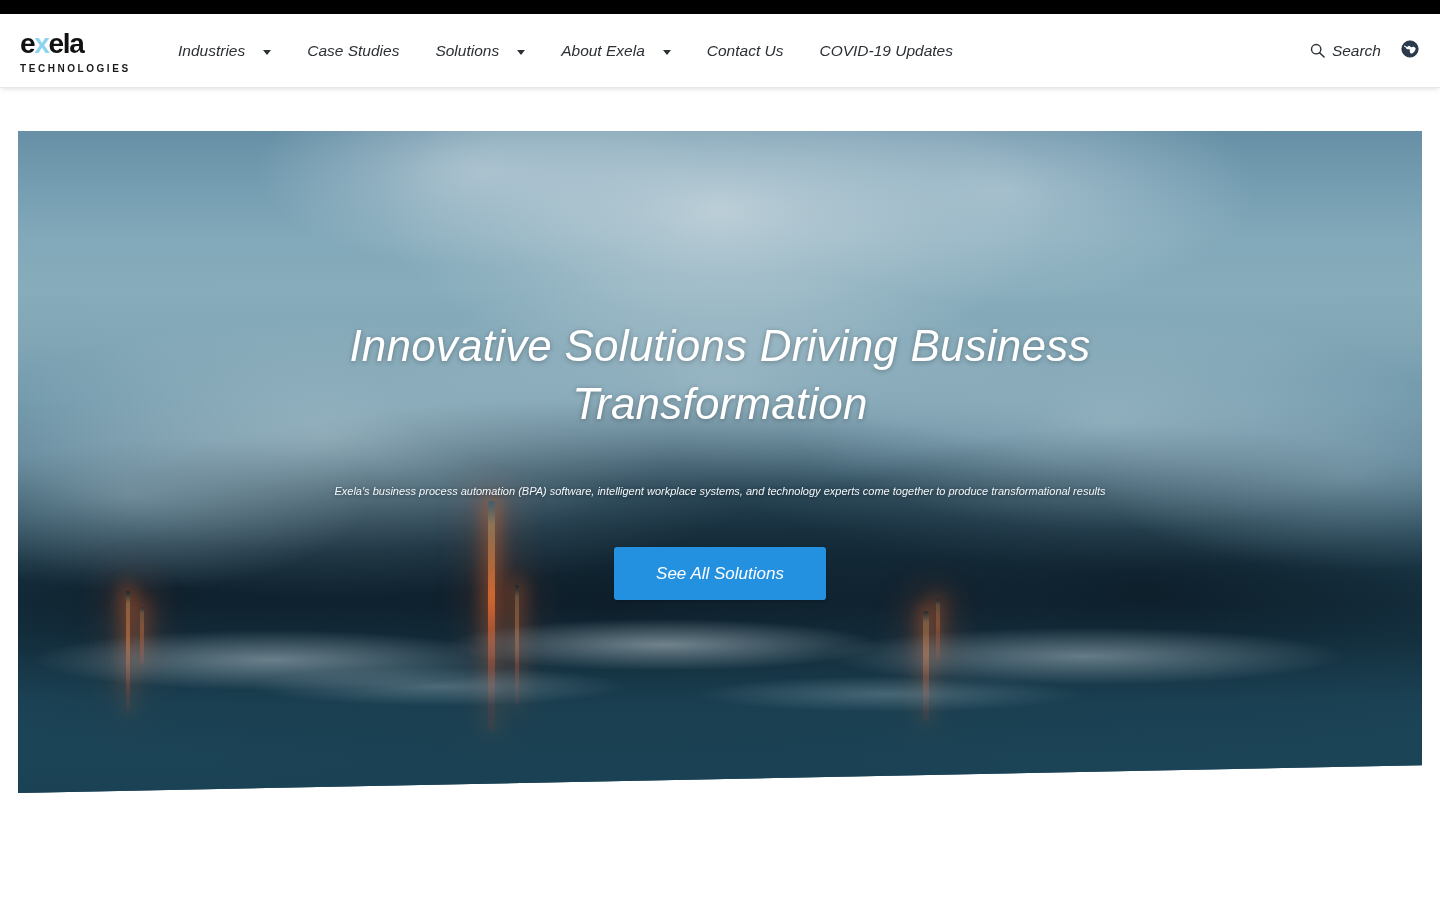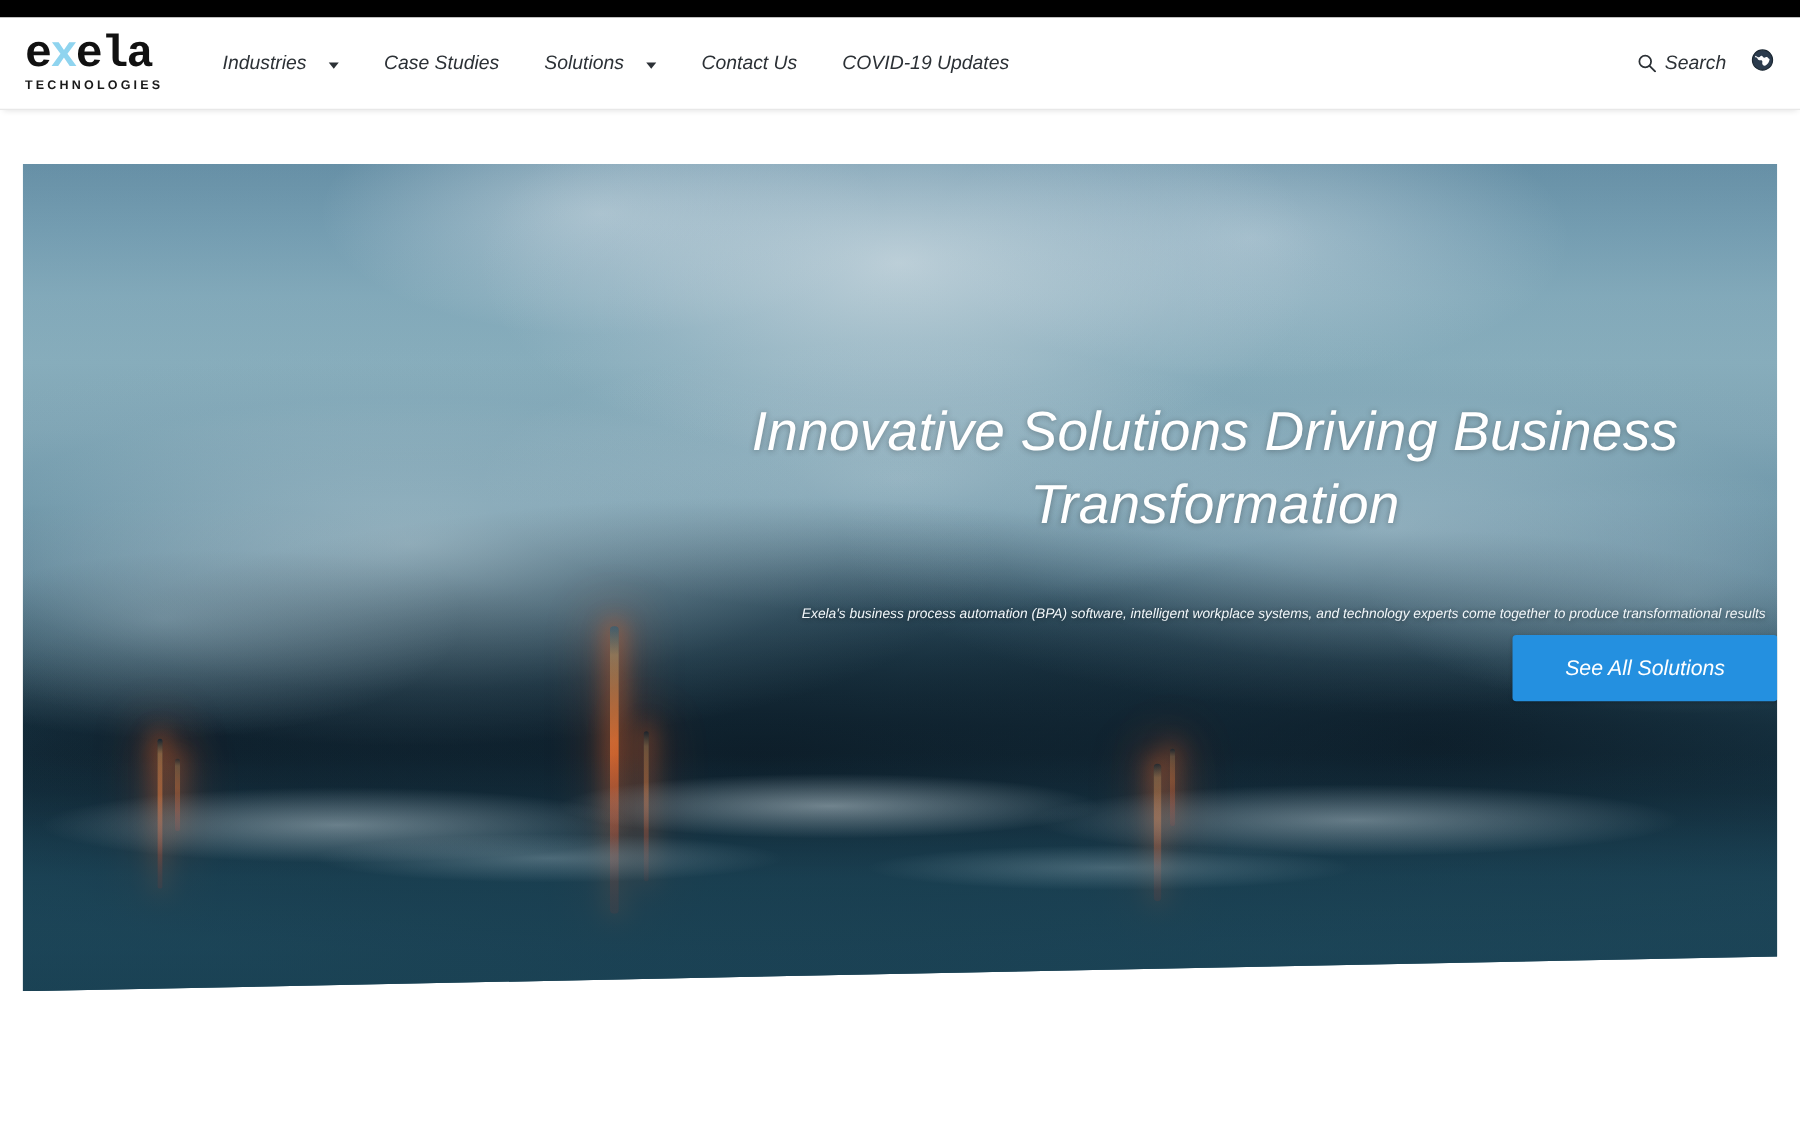--- a/index.html
+++ b/index.html
@@ -45,22 +45,22 @@
     position: absolute;
     left: 20px;
     top: 13px;
     width: 124px;
     height: 47px;
     text-decoration: none;
     display: block;
   }
   .logo-word {
     display: block;
-    font-family: Liberation Mono, monospace;
-    font-size: 36px;
+    font-family: Liberation Sans, sans-serif;
+    font-size: 28px;
     font-weight: 700;
     line-height: 34px;
     color: #111111;
     letter-spacing: -1.3px;
     white-space: nowrap;
   }
   .logo-word .lx {
     color: #8fd4ef;
   }
   .logo-sub {
@@ -230,21 +230,21 @@
     inset: 0;
     background: linear-gradient(to bottom, rgba(38,80,104,0.10) 0%, rgba(22,52,70,0.16) 60%, rgba(18,46,62,0.24) 100%);
   }
 
   
   .hero-content {
     position: absolute;
     inset: 0;
     display: flex;
     flex-direction: column;
-    align-items: flex-end;
+    align-items: center;
     z-index: 5;
     padding-top: 186px;
   }
   .hero-title {
     width: 900px;
     text-align: center;
     font-style: italic;
     font-weight: 400;
     font-size: 44px;
     line-height: 58px;
@@ -256,20 +256,21 @@
     width: 790px;
     text-align: center;
     margin-top: 42px;
     font-style: italic;
     font-size: 11px;
     line-height: 33px;
     color: #f2f7fa;
     text-shadow: 0 1px 4px rgba(0,0,0,0.45);
   }
   .hero-cta {
+    margin-top: 39px;
     display: inline-block;
     background: #2490e0;
     color: #ffffff;
     font-style: italic;
     font-size: 17px;
     line-height: 1;
     padding: 18px 42px;
     border: none;
     border-radius: 3px;
     cursor: pointer;
@@ -299,20 +300,24 @@
 
       <a class="nav-item" href="#">
         <span class="nav-label">Case Studies</span>
       </a>
 
       <a class="nav-item" href="#">
         <span class="nav-label">Solutions</span>
         <span class="caret"></span>
       </a>
 
+      <a class="nav-item" href="#">
+        <span class="nav-label">About Exela</span>
+        <span class="caret"></span>
+      </a>
 
       <a class="nav-item" href="#">
         <span class="nav-label">Contact Us</span>
       </a>
 
       <a class="nav-item" href="#">
         <span class="nav-label">COVID-19 Updates</span>
       </a>
 
     </nav>

